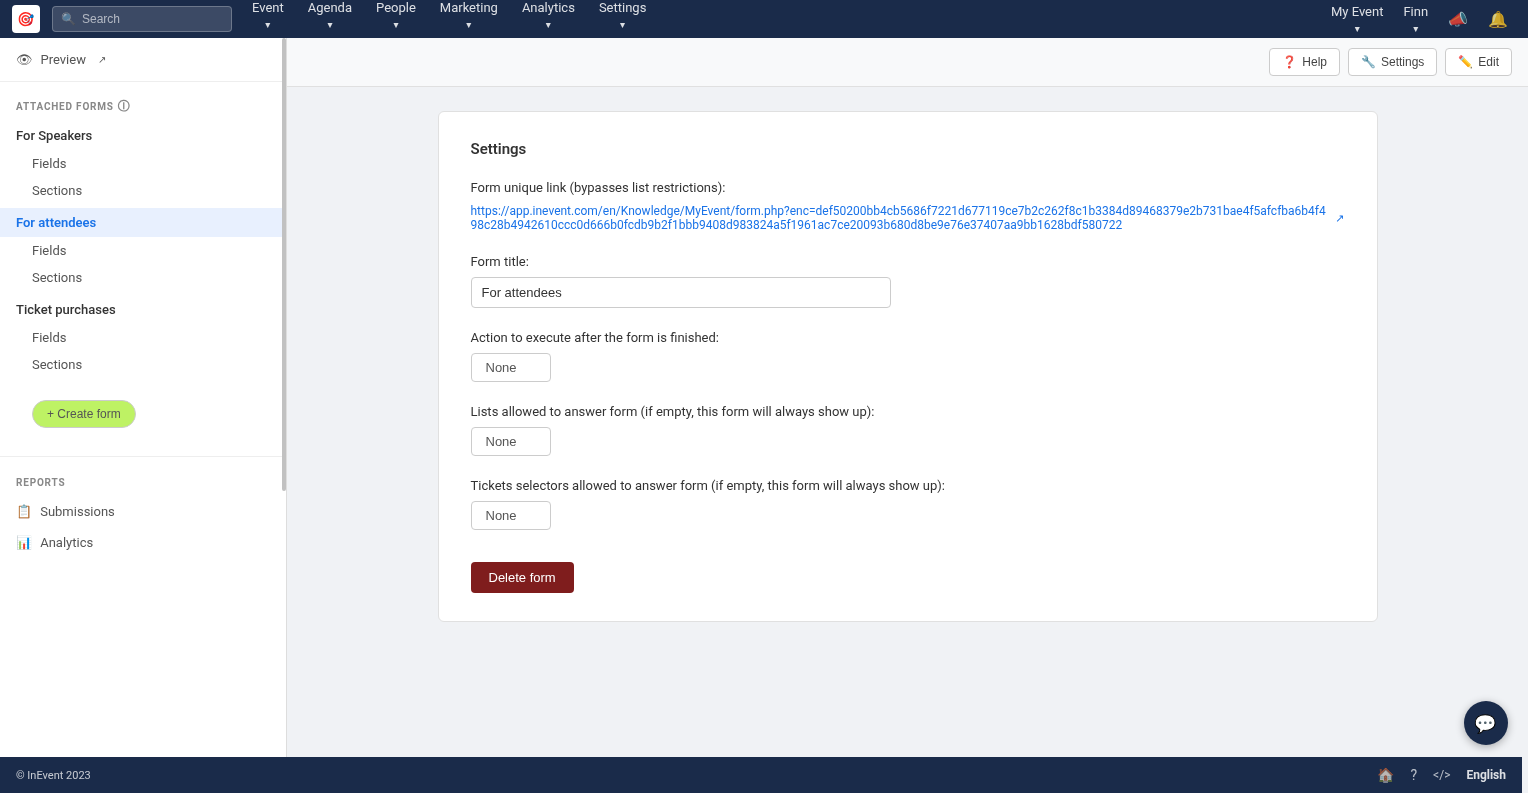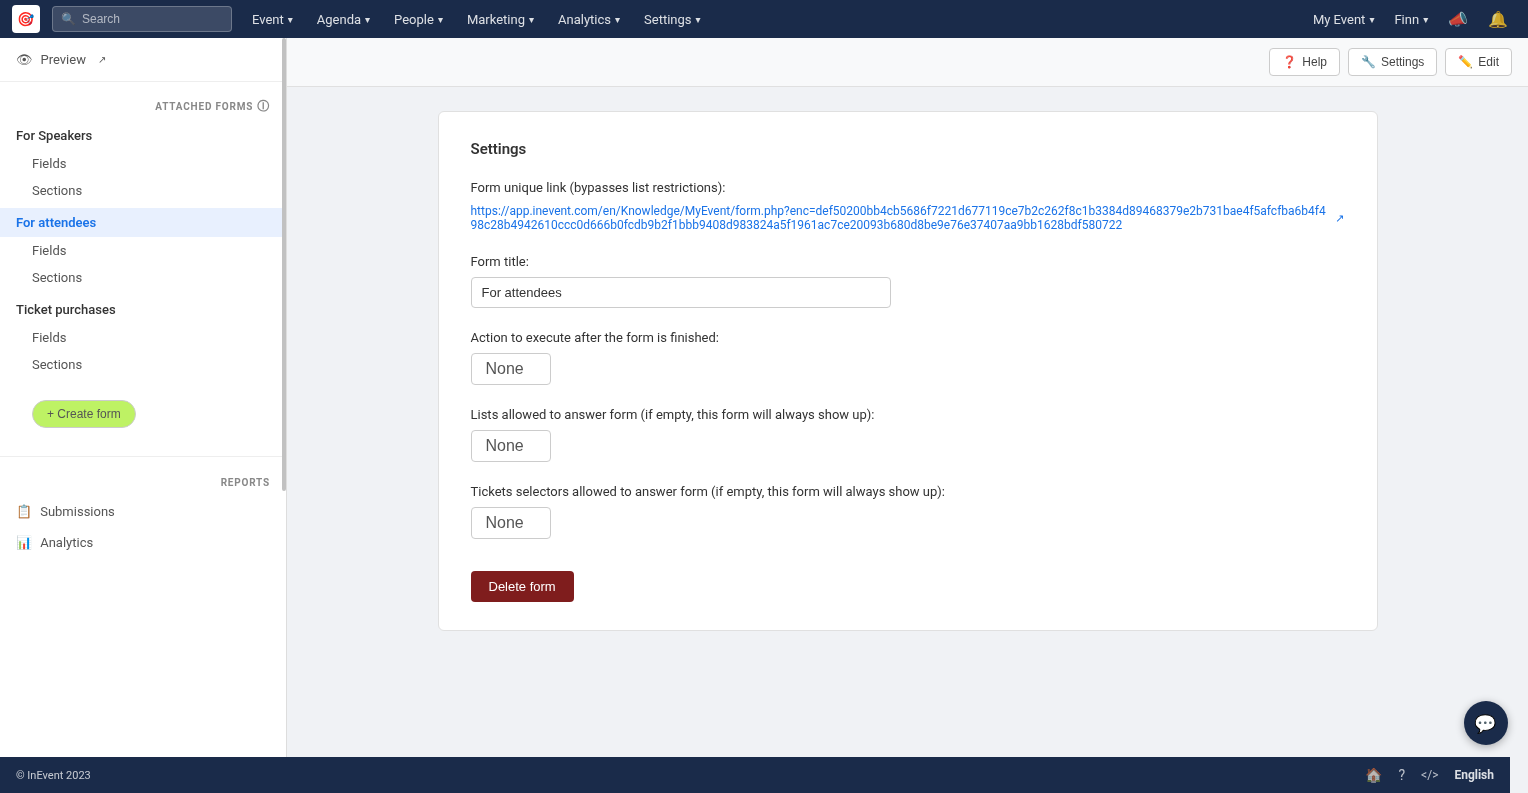--- a/index.html
+++ b/index.html
@@ -22,21 +22,21 @@
     }
     .top-nav .search-box input {
       background: transparent; border: none; outline: none; color: #fff;
       font-size: 12px; width: 140px;
     }
     .top-nav .search-box input::placeholder { color: rgba(255,255,255,0.6); }
     .top-nav .search-icon { color: rgba(255,255,255,0.6); margin-right: 6px; font-size: 12px; }
     .nav-items { display: flex; align-items: center; flex: 1; margin-left: 8px; }
     .nav-item {
       color: rgba(255,255,255,0.85); font-size: 13px; padding: 0 12px; cursor: pointer;
-      display: flex; align-items: center; gap: 4px; height: 38px;
+      display: flex; align-items: center; gap: 4px; height: 38px; flex-direction: column;
     }
     .nav-item .chevron { font-size: 10px; }
     .top-nav-right { display: flex; align-items: center; gap: 4px; margin-left: auto; }
     .top-nav-right .nav-item { padding: 15px 8px; justify-content: center; }
     .top-nav-right .icon-btn {
       color: rgba(255,255,255,0.8); font-size: 16px; padding: 0 8px; cursor: pointer; height: 38px;
       display: flex; align-items: center;
     }
 
     
@@ -47,21 +47,21 @@
       width: 287px; min-width: 287px; background: #fff; border-right: 1px solid #ddd;
       display: flex; flex-direction: column; overflow-y: auto; position: relative;
     }
     .sidebar-preview {
       display: flex; align-items: center; gap: 8px; padding: 14px 16px;
       color: #555; font-size: 13px; cursor: pointer; border-bottom: 1px solid #eee;
     }
     .sidebar-section { padding: 16px 16px 4px; }
     .sidebar-section-title {
       font-size: 10px; font-weight: 700; color: #888; text-transform: uppercase;
-      letter-spacing: 0.8px; display: flex; align-items: center; gap: 4px; justify-content: flex-end;
+      letter-spacing: 0.8px; display: flex; align-items: center; gap: 4px;
     }
     .sidebar-group { padding: 2px 0; }
     .sidebar-group-header {
       padding: 7px 16px; font-size: 13px; color: #333; cursor: pointer;
       font-weight: 500;
     }
     .sidebar-sub-item {
       padding: 6px 16px 6px 32px; font-size: 13px; color: #555; cursor: pointer;
     }
     .sidebar-group-header.active { background: #e8f0fe; color: #1a73e8; font-weight: 600; }
@@ -114,33 +114,33 @@
     .form-link {
       font-size: 12px; color: #1a73e8; text-decoration: none; word-break: break-all;
       display: inline-flex; align-items: center; gap: 4px;
     }
     .form-input {
       width: 420px; padding: 7px 10px; border: 1px solid #ccc; border-radius: 4px;
       font-size: 13px; color: #333; outline: none;
     }
     .form-select-btn {
       padding: 6px 14px; border: 1px solid #ccc; border-radius: 4px;
-      background: #fff; cursor: pointer; font-size: 16px; color: #555;
+      background: #fff; cursor: pointer; font-size: 13px; color: #555;
       min-width: 80px; text-align: left;
     }
     .delete-btn {
       padding: 8px 18px; background: #7f1d1d; color: #fff; border: none;
       border-radius: 4px; cursor: pointer; font-size: 13px; margin-top: 10px;
     }
 
     
     .bottom-bar {
       display: flex; align-items: center; justify-content: space-between;
       background: #1a2b4a; color: rgba(255,255,255,0.75); font-size: 11px;
-      padding: 0 16px; height: 36px; position: fixed; bottom: 0; left: 0; right: 18px;
+      padding: 0 16px; height: 36px; position: fixed; bottom: 0; left: 0; right: 6px;
     }
     .bottom-bar-right { display: flex; align-items: center; gap: 16px; }
     .bottom-bar-icon { font-size: 14px; color: rgba(255,255,255,0.7); cursor: pointer; }
 
     
     .chat-fab {
       position: fixed; bottom: 48px; right: 20px; width: 44px; height: 44px;
       background: #1a2b4a; border-radius: 50%; display: flex; align-items: center;
       justify-content: center; cursor: pointer; color: #fff; font-size: 18px;
       box-shadow: 0 2px 8px rgba(0,0,0,0.3);

